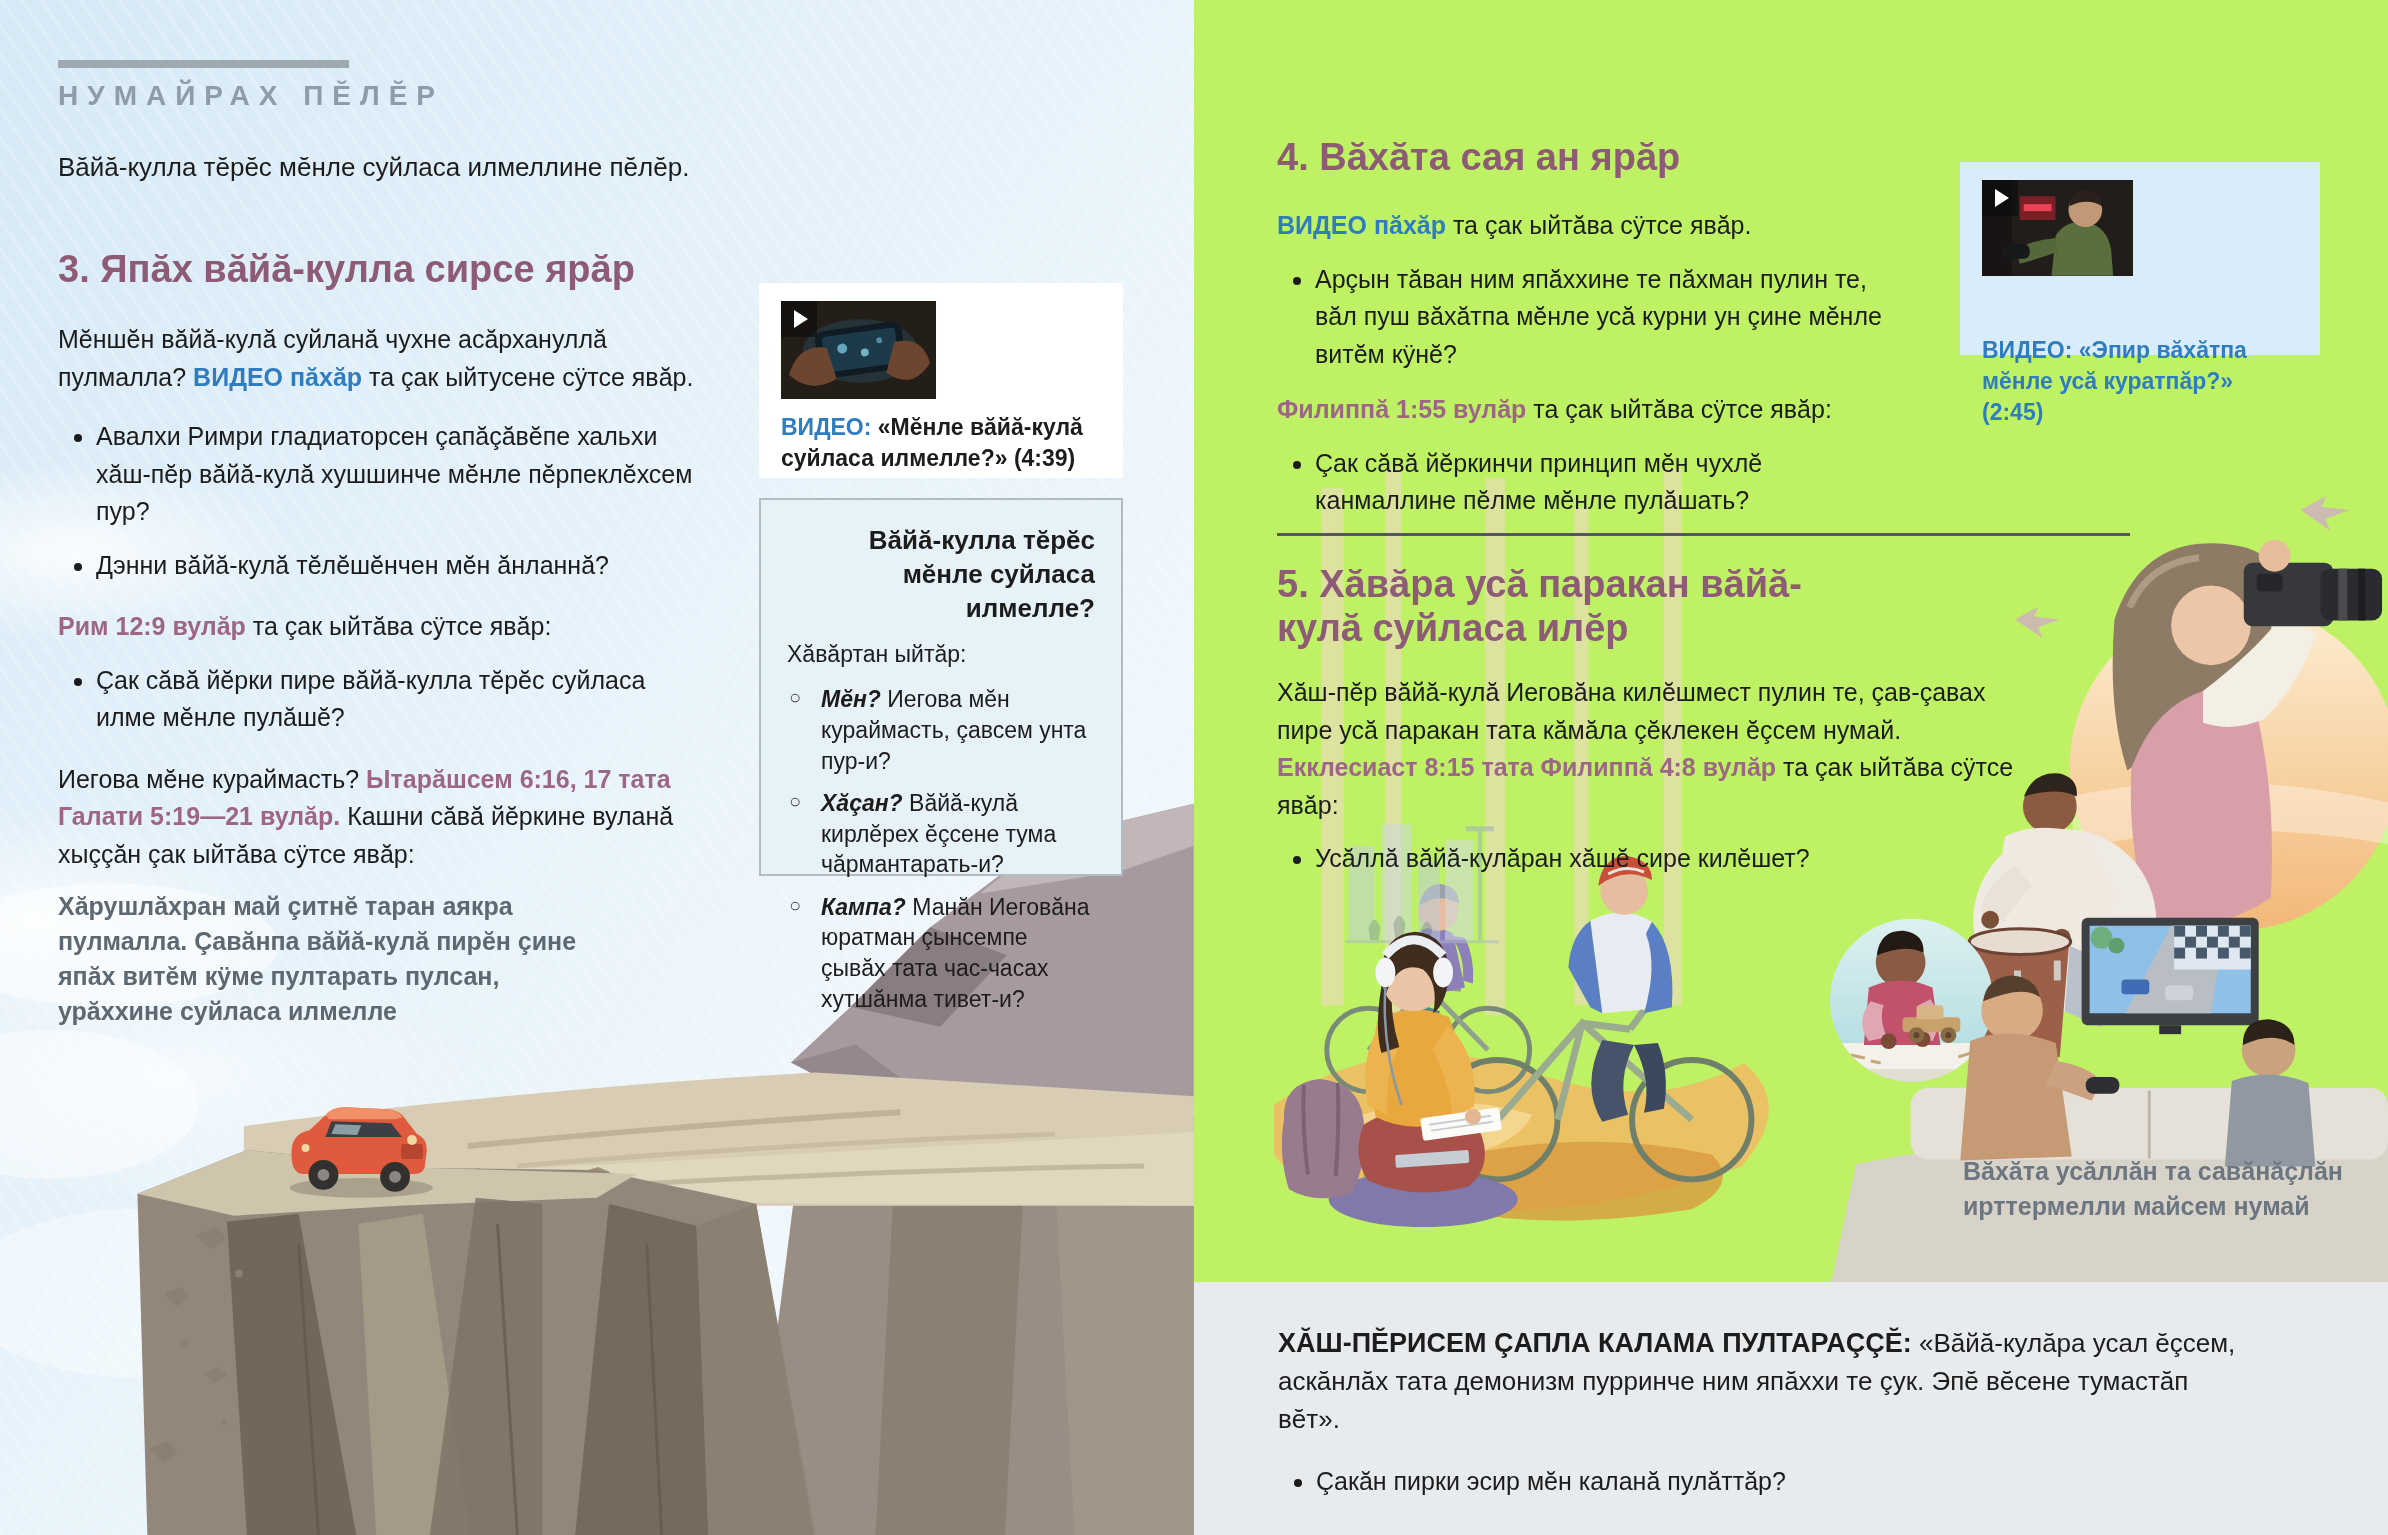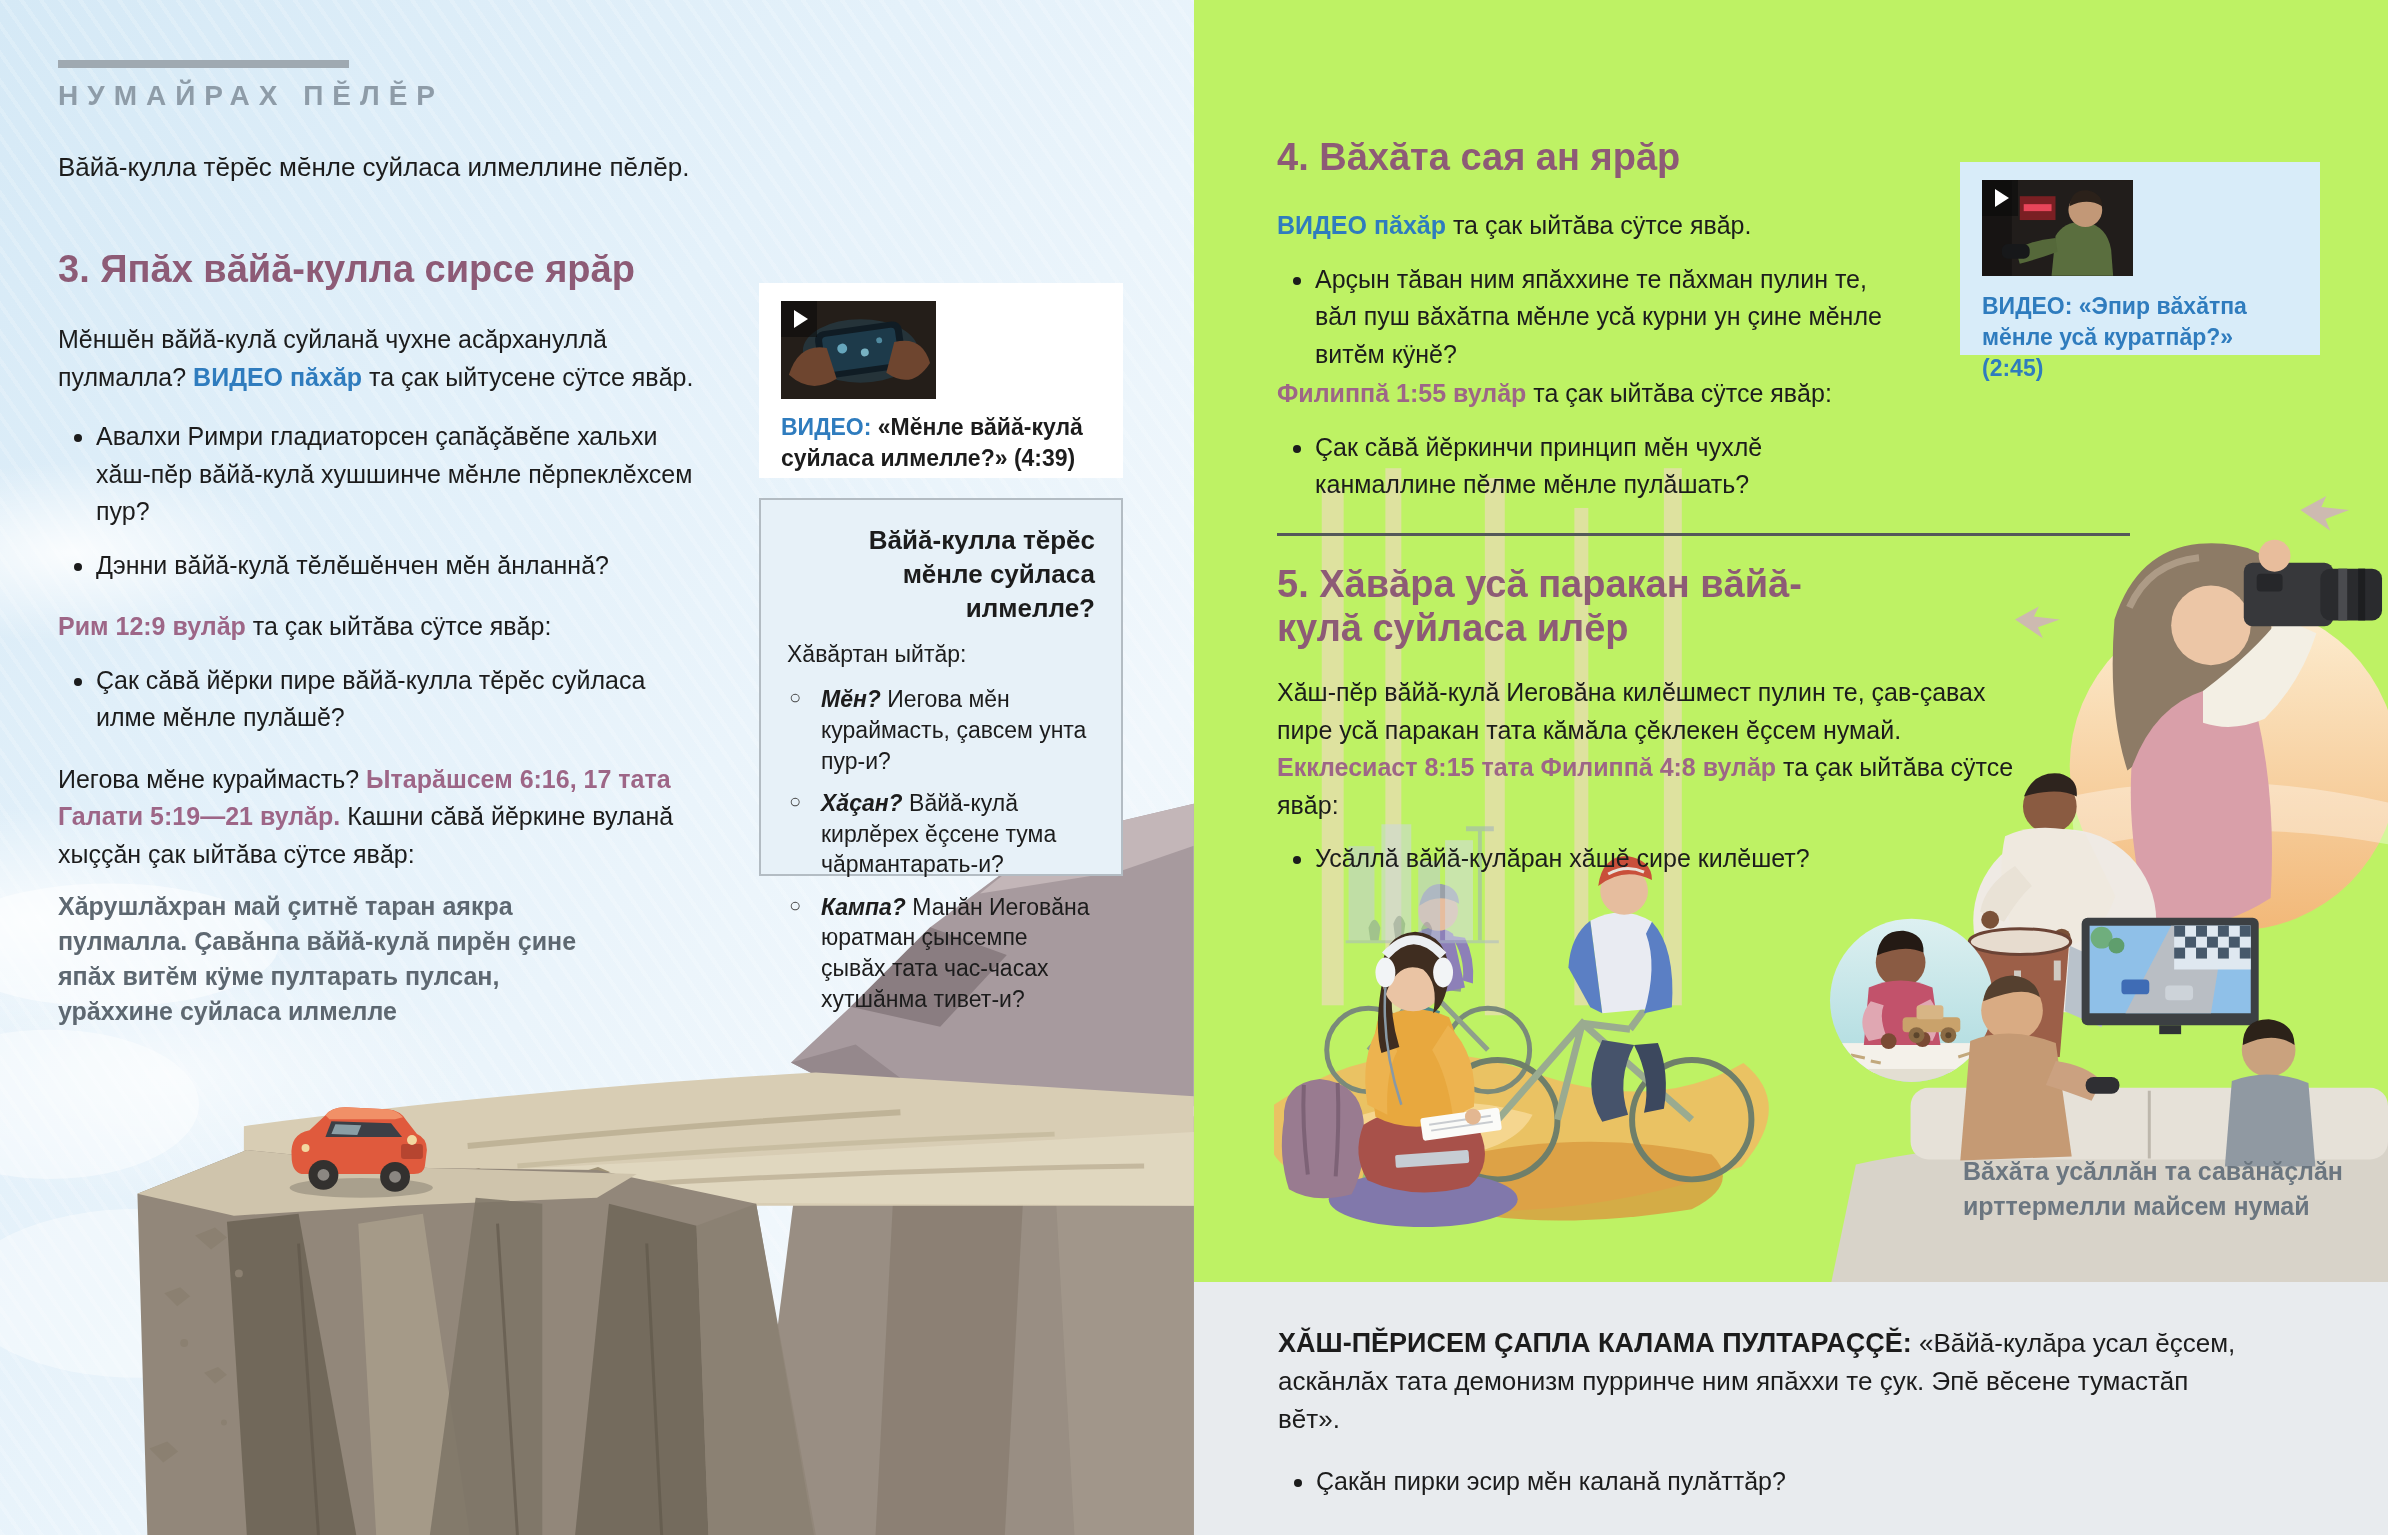--- a/index.html
+++ b/index.html
@@ -371,21 +371,21 @@
         <rect x="122" y="688" width="74" height="13" rx="2" fill="#c6cdd4" transform="rotate(-4 159 694)"></rect>
         <rect x="148" y="648" width="80" height="23" rx="3" fill="#fbfbf8" transform="rotate(-8 188 659)"></rect>
         <path d="M156 660 l62 -9 M158 666 l62 -9" stroke="#c9ccd0" stroke-width="2"></path>
         <circle cx="200" cy="652" r="8" fill="#e3b791"></circle>
       </g>
     </svg>
 
     <div class="col" style="left:83px;top:135px;width:625px;z-index:3;">
       <h2 class="h-sec" style="margin-bottom:28px;">4. Вăхăта сая ан ярăр</h2>
       <p class="body-p tight"><span class="blue">ВИДЕО пăхăр</span><span> та çак ыйтăва сÿтсе явăр.</span></p>
-      <ul class="dots" style="margin-bottom:2px;">
+      <ul class="dots" style="margin-bottom:18px;">
         <li>Арçын тăван ним япăххине те пăхман пулин те, вăл пуш вăхăтпа мĕнле усă курни ун çине мĕнле витĕм кÿнĕ?</li>
       </ul>
       <p class="body-p tight"><span class="ref">Филиппă 1:55 вулăр</span><span> та çак ыйтăва сÿтсе явăр:</span></p>
       <ul class="dots">
         <li>Çак сăвă йĕркинчи принцип мĕн чухлĕ канмаллине пĕлме мĕнле пулăшать?</li>
       </ul>
     </div>
 
     <div class="vcard blue" style="left:766px;top:162px;width:360px;height:193px;z-index:3;">
       <div class="thumb" style="width:151px;height:96px;">
@@ -397,21 +397,21 @@
           <path d="M70 96 L74 56 Q84 40 104 42 Q126 46 130 70 L132 96 Z" fill="#5a6e3e"></path>
           <circle cx="104" cy="30" r="17" fill="#c29877"></circle>
           <path d="M88 26 Q90 9 106 10 Q121 13 121 26 Q106 17 88 26 Z" fill="#2b211a"></path>
           <path d="M74 58 Q50 60 34 70 L38 84 Q60 78 76 72 Z" fill="#55683a"></path>
           <rect x="20" y="64" width="28" height="15" rx="6" fill="#17181a"></rect>
         </svg>
         <span class="playbadge">
             <span class="playtri"></span>
           </span>
       </div>
-      <div class="vcap" style="width:316px;"><span class="blue">ВИДЕО:</span><span> «Эпир вăхăтпа мĕнле усă куратпăр?» (2:45)</span></div>
+      <div class="vcap" style="width:316px;margin-top:44px;"><span class="blue">ВИДЕО:</span><span> «Эпир вăхăтпа мĕнле усă куратпăр?» (2:45)</span></div>
     </div>
 
     <div class="col" style="left:83px;top:533px;width:856px;z-index:3;">
       <div class="divider"></div>
       <h2 class="h-sec h5w" style="margin-bottom:24px;">5. Хăвăра усă паракан вăйă-кулă суйласа илĕр</h2>
       <p class="body-p tight" style="width:741px;"><span>Хăш-пĕр вăйă-кулă Иеговăна килĕшмест пулин те, çав-çавах пире усă паракан тата кăмăла çĕклекен ĕçсем нумай. </span><span class="ref">Екклесиаст 8:15 тата Филиппă 4:8 вулăр</span><span> та çак ыйтăва сÿтсе явăр:</span></p>
       <ul class="dots" style="width:697px;">
         <li>Усăллă вăйă-кулăран хăшĕ сире килĕшет?</li>
       </ul>
     </div>

